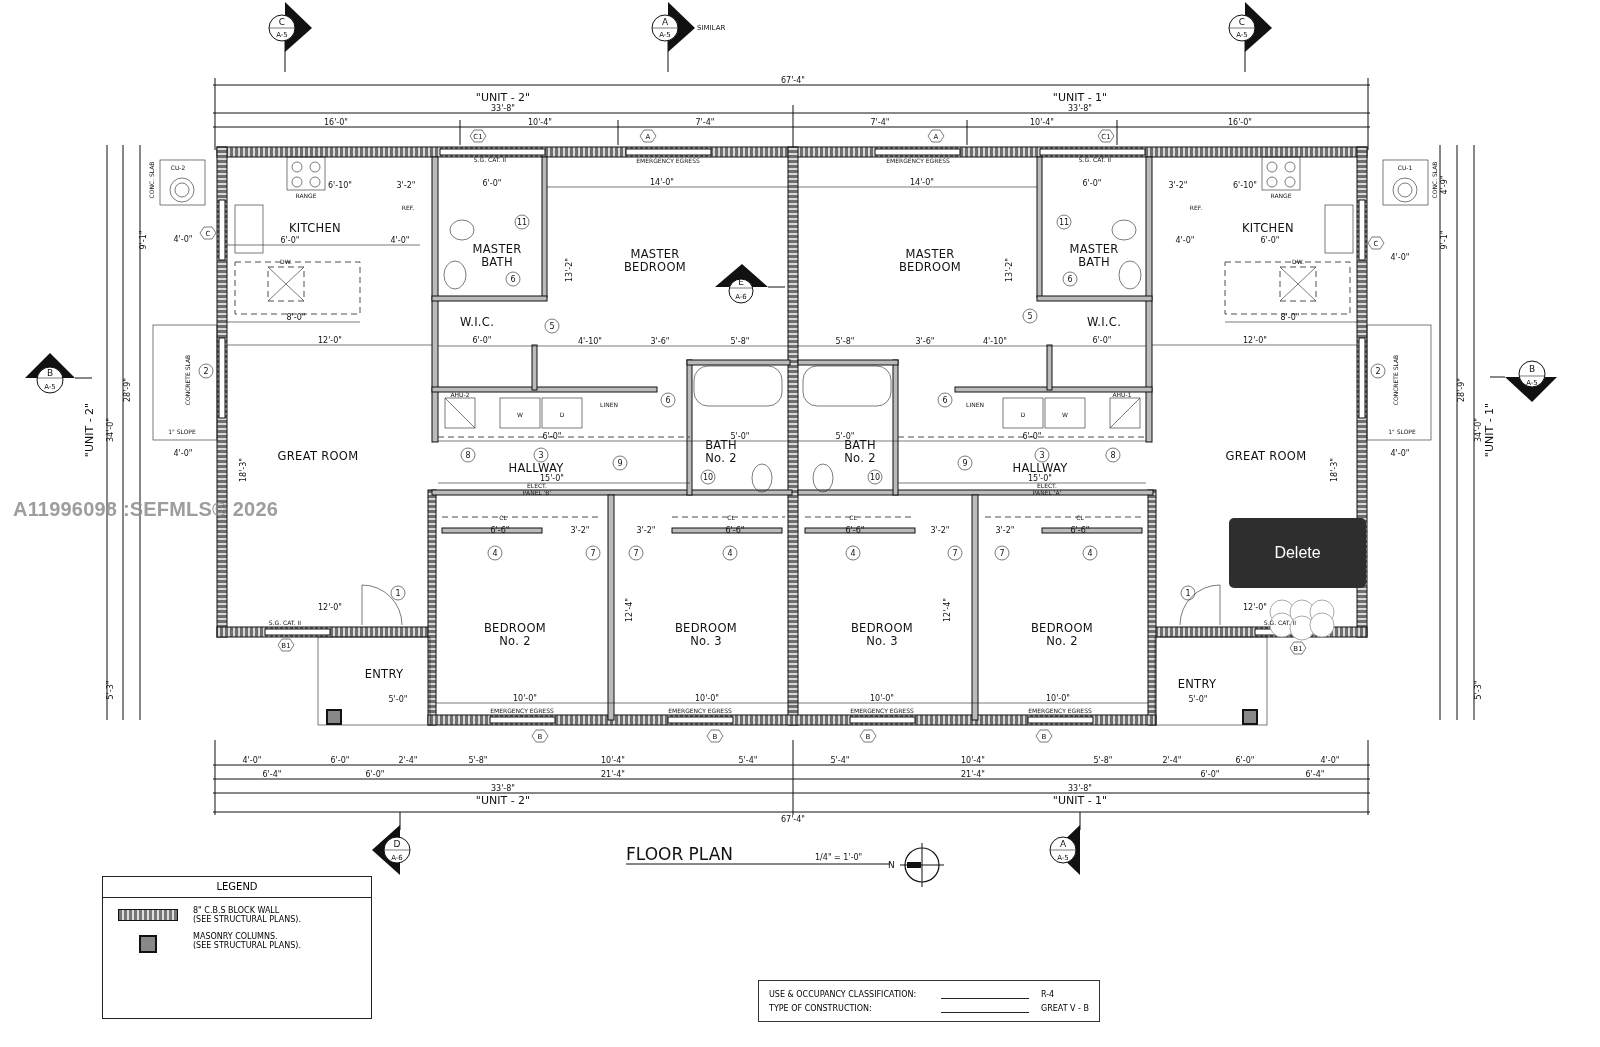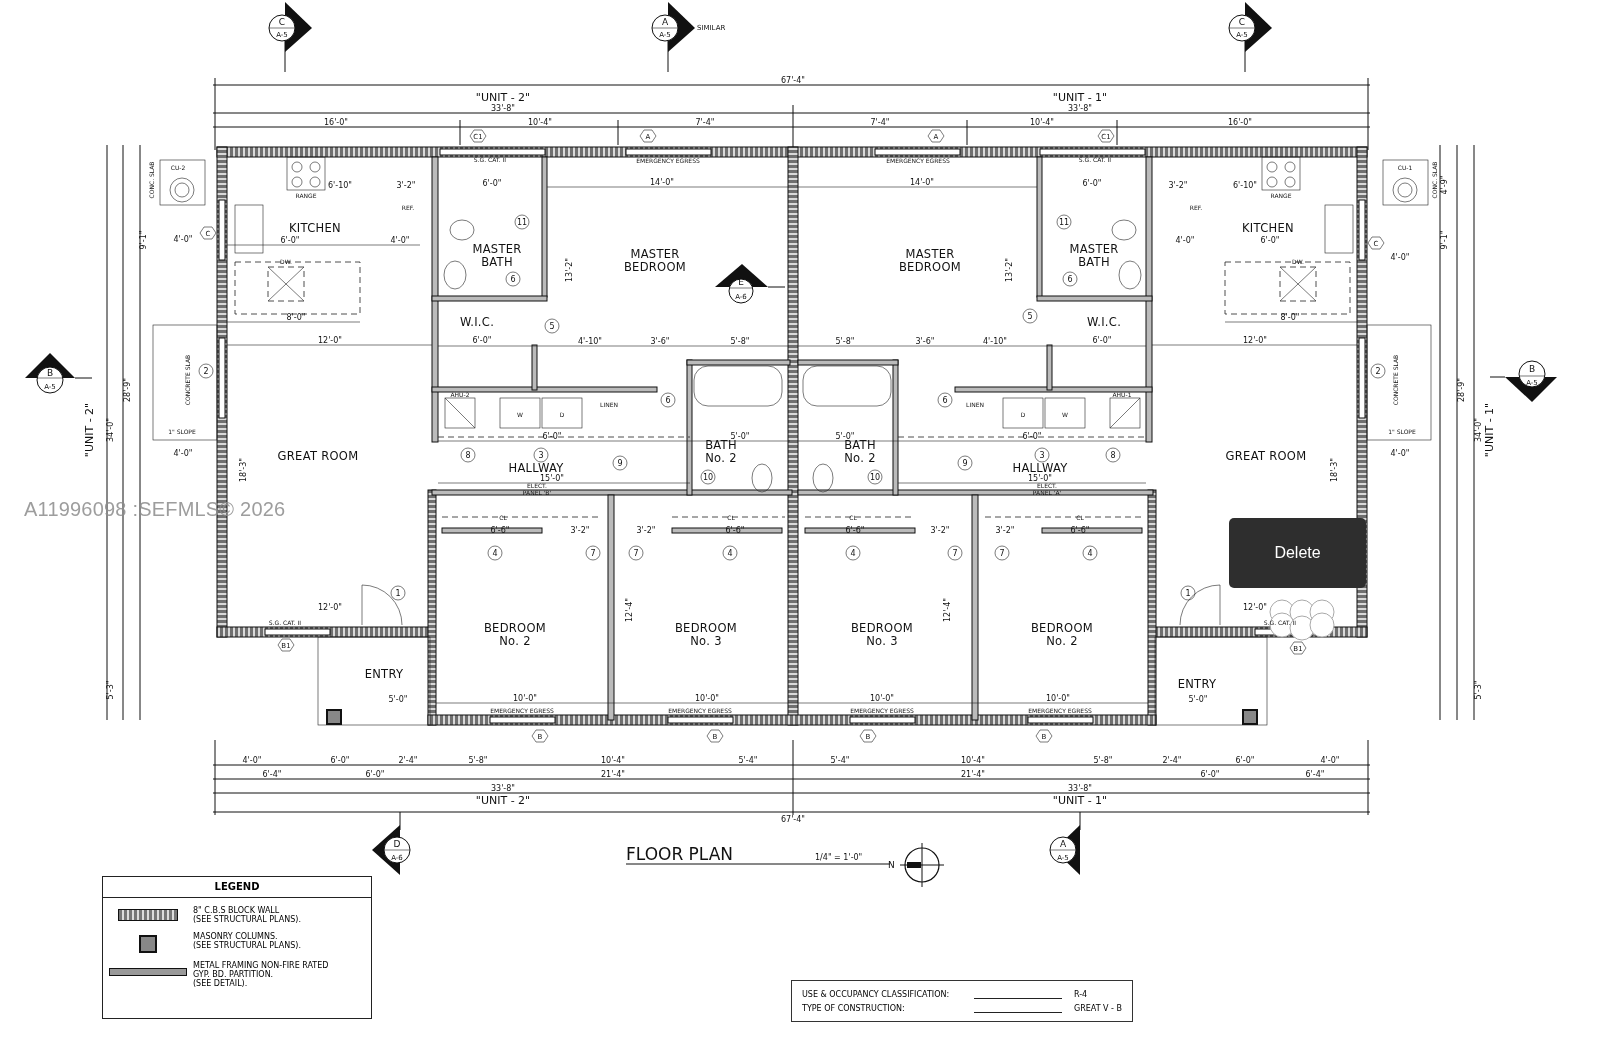--- a/index.html
+++ b/index.html
@@ -8,31 +8,31 @@
   svg text{font-family:"DejaVu Sans",sans-serif;fill:#111;}
   .dim{font-size:8px;}
   .room{font-size:11.5px;letter-spacing:0.3px;}
   .small{font-size:6px;}
   .unitlbl{font-size:11px;}
   .iwall{fill:#bbb;stroke:#111;stroke-width:1;}
   .line{stroke:#111;stroke-width:1;fill:none;}
   .thin{stroke:#222;stroke-width:0.6;fill:none;}
   .dash{stroke:#222;stroke-width:0.8;fill:none;stroke-dasharray:6 4;}
   .win{fill:#fff;stroke:#111;stroke-width:1;}
-  .watermark{position:absolute;left:24px;top:498px;font-family:"Liberation Sans",sans-serif;font-size:20px;color:rgba(140,140,140,0.85);letter-spacing:0.2px;white-space:nowrap;}
+  .watermark{position:absolute;left:13px;top:498px;font-family:"Liberation Sans",sans-serif;font-size:20px;color:rgba(140,140,140,0.85);letter-spacing:0.2px;white-space:nowrap;font-weight:bold;}
   .delete-btn{position:absolute;left:1229px;top:518px;width:137px;height:70px;background:#2e2e2e;border-radius:5px;color:#fff;font-family:"Liberation Sans",sans-serif;font-size:16px;display:flex;align-items:center;justify-content:center;cursor:pointer;}
   .legend{position:absolute;left:102px;top:876px;width:268px;height:141px;border:1.3px solid #222;background:#fff;}
-  .legend-title{height:20px;border-bottom:1.3px solid #222;text-align:center;font-size:10px;line-height:20px;font-weight:bold;}
+  .legend-title{height:20px;border-bottom:1.3px solid #222;text-align:center;font-size:10px;line-height:20px;}
   .legend-row{display:flex;align-items:flex-start;margin-top:8px;}
   .legend-sym{width:90px;display:flex;justify-content:center;padding-top:3px;}
   .legend-txt{font-size:8px;line-height:9px;}
   .sym-block{width:58px;height:10px;border:1px solid #111;background:repeating-linear-gradient(90deg,#777 0 3px,#ddd 3px 5px);}
   .sym-col{width:14px;height:14px;border:2px solid #111;background:#888;}
   .sym-frame{width:76px;height:6px;border:1px solid #111;background:#999;margin-top:4px;}
-  .occ{position:absolute;left:791px;top:980px;width:340px;height:40px;border:1.3px solid #333;font-size:8px;}
+  .occ{position:absolute;left:758px;top:980px;width:340px;height:40px;border:1.3px solid #333;font-size:8px;}
   .occ-row{display:flex;height:14px;align-items:center;padding-left:10px;}
   .occ-l{width:172px;}
   .occ-blank{width:88px;border-bottom:1px solid #222;height:8px;margin-right:12px;}
 </style>
 </head>
 <body>
 
 <svg id="plan" viewBox="0 0 1600 1047" xmlns="http://www.w3.org/2000/svg">
   <defs>
     <pattern id="blk" width="5" height="5" patternUnits="userSpaceOnUse">
@@ -590,26 +590,20 @@
         <div class="sym-block"></div>
       </div>
     <div class="legend-txt multi-html">8" C.B.S BLOCK WALL<br>(SEE STRUCTURAL PLANS).</div>
   </div>
   <div class="legend-row">
     <div class="legend-sym">
         <div class="sym-col"></div>
       </div>
     <div class="legend-txt multi-html">MASONRY COLUMNS.<br>(SEE STRUCTURAL PLANS).</div>
   </div>
-  <div class="legend-row">
-    <div class="legend-sym">
-        <div class="sym-frame"></div>
-      </div>
-    <div class="legend-txt multi-html">METAL FRAMING NON-FIRE RATED<br>GYP. BD. PARTITION.<br>(SEE DETAIL).</div>
-  </div>
 </div>
 
 <div class="occ">
   <div class="occ-row" style="margin-top:6px;">
     <span class="occ-l">USE &amp; OCCUPANCY CLASSIFICATION:</span>
     <span class="occ-blank"></span>
     <span>R-4</span>
   </div>
   <div class="occ-row">
     <span class="occ-l">TYPE OF CONSTRUCTION:</span>

